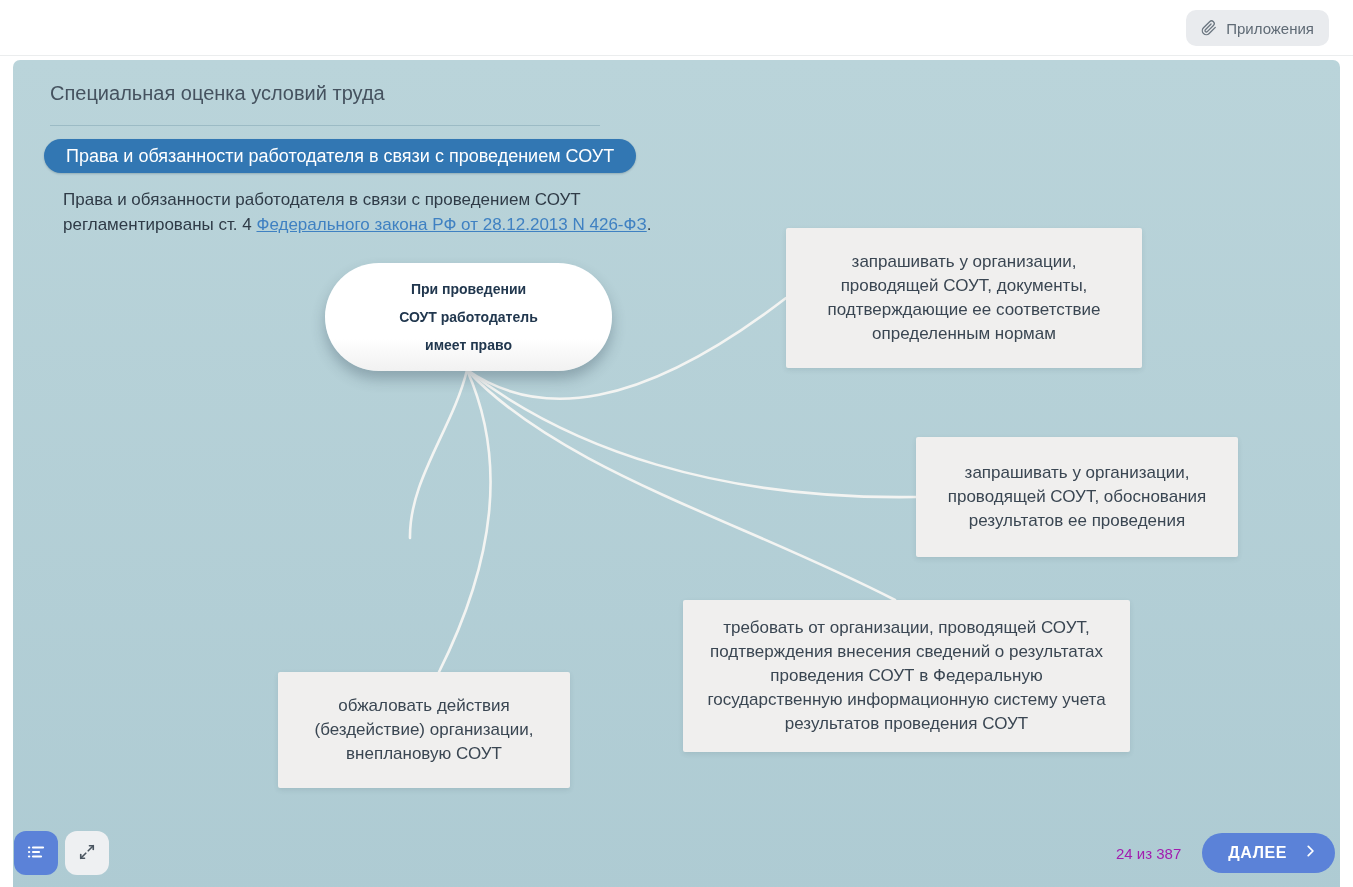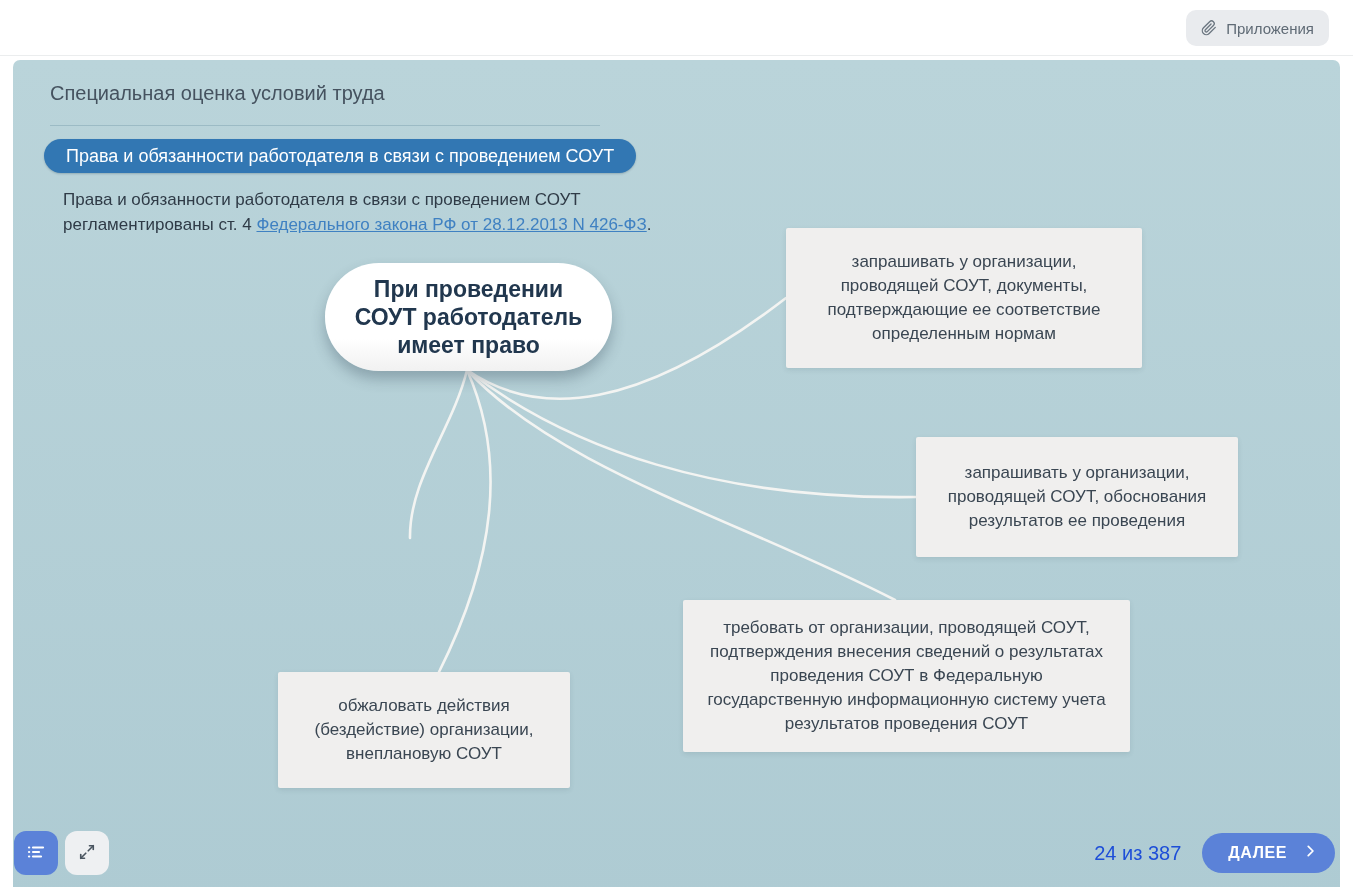--- a/index.html
+++ b/index.html
@@ -40,21 +40,21 @@
   
   .connectors { position:absolute; left:0; top:0; width:1327px; height:745px;
                 pointer-events:none; }
 
   
   .center-node { position:absolute; left:312px; top:203px; width:287px; height:108px;
                  background:linear-gradient(180deg,#ffffff 70%,#f1f1f1 100%);
                  border-radius:54px; display:flex; flex-direction:column;
                  align-items:center; justify-content:center;
                  box-shadow:0 8px 14px rgba(40,60,75,.30);
-                 color:#21374e; font-size:23px; font-weight:700; line-height:28px;
+                 color:#21374e; font-size:14px; font-weight:700; line-height:28px;
                  text-align:center; }
 
   
   .branch { position:absolute; background:#f0efee; color:#3a4652;
             font-size:17px; line-height:24px; text-align:center;
             display:flex; align-items:center; justify-content:center;
             padding:12px 18px; border-radius:2px;
             box-shadow:0 2px 5px rgba(50,70,80,.12); }
   .branch-0 { left:773px; top:168px; width:356px; height:140px; }
   .branch-1 { left:903px; top:377px; width:322px; height:120px; }
@@ -64,21 +64,21 @@
 
   
   .footer-left { position:absolute; left:14px; top:831px; display:flex; gap:7px; }
   .sq-btn { width:44px; height:44px; border:none; border-radius:12px;
             display:flex; align-items:center; justify-content:center; cursor:pointer; }
   .sq-btn.blue { background:#5b82d8; }
   .sq-btn.gray { background:#eef0f2; }
 
   .footer-right { position:absolute; right:18px; top:831px; height:44px;
                   display:flex; align-items:center; }
-  .page-counter { color:#1d4ed8; font-size:20px; margin-right:21px; }
+  .page-counter { color:#a21caf; font-size:15px; margin-right:21px; }
   .nav-btn { height:40px; border:none; border-radius:20px; cursor:pointer;
              display:flex; align-items:center; font-size:15px; letter-spacing:.6px;
              font-family:"Liberation Sans", sans-serif; font-weight:600; }
   .back-btn { background:#e3e5e7; color:#6a737c; padding:0 24px 0 20px; gap:12px;
               margin-right:12px; }
   .next-btn { background:#5b82d8; color:#ffffff; padding:0 18px 0 26px; gap:16px;
               font-weight:700; font-size:16px; }
 </style>
 </head>
 <body>

